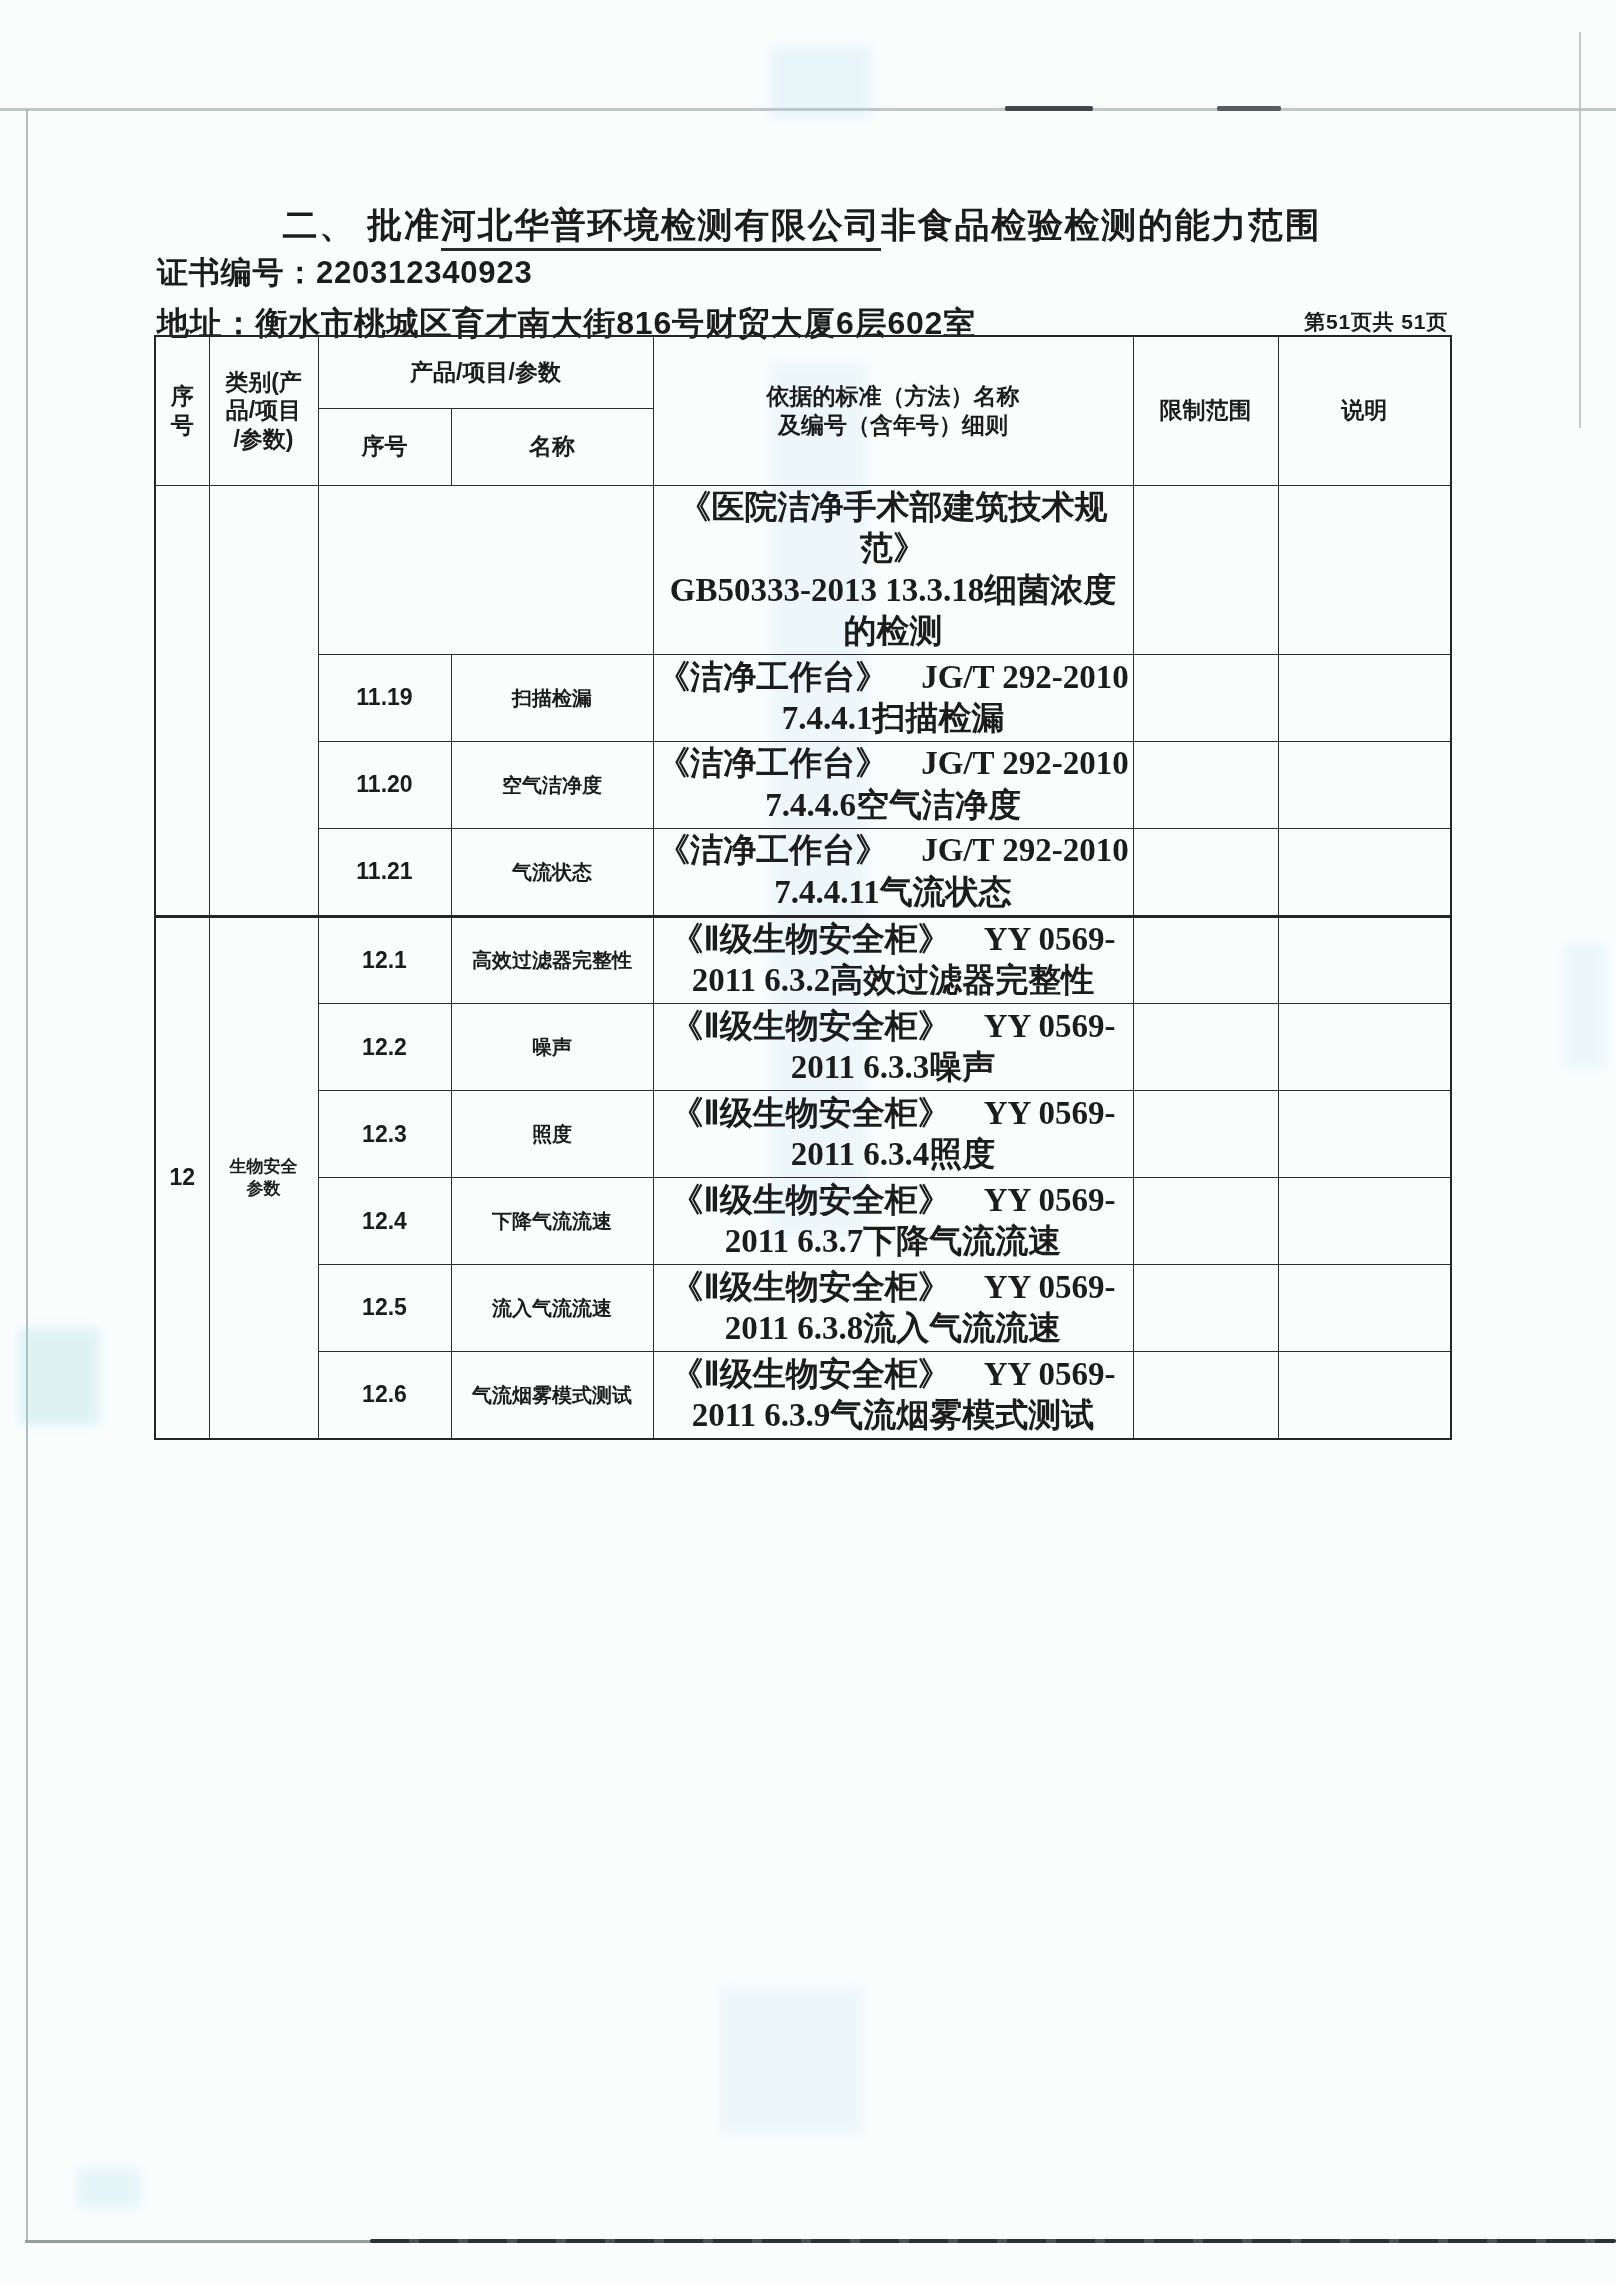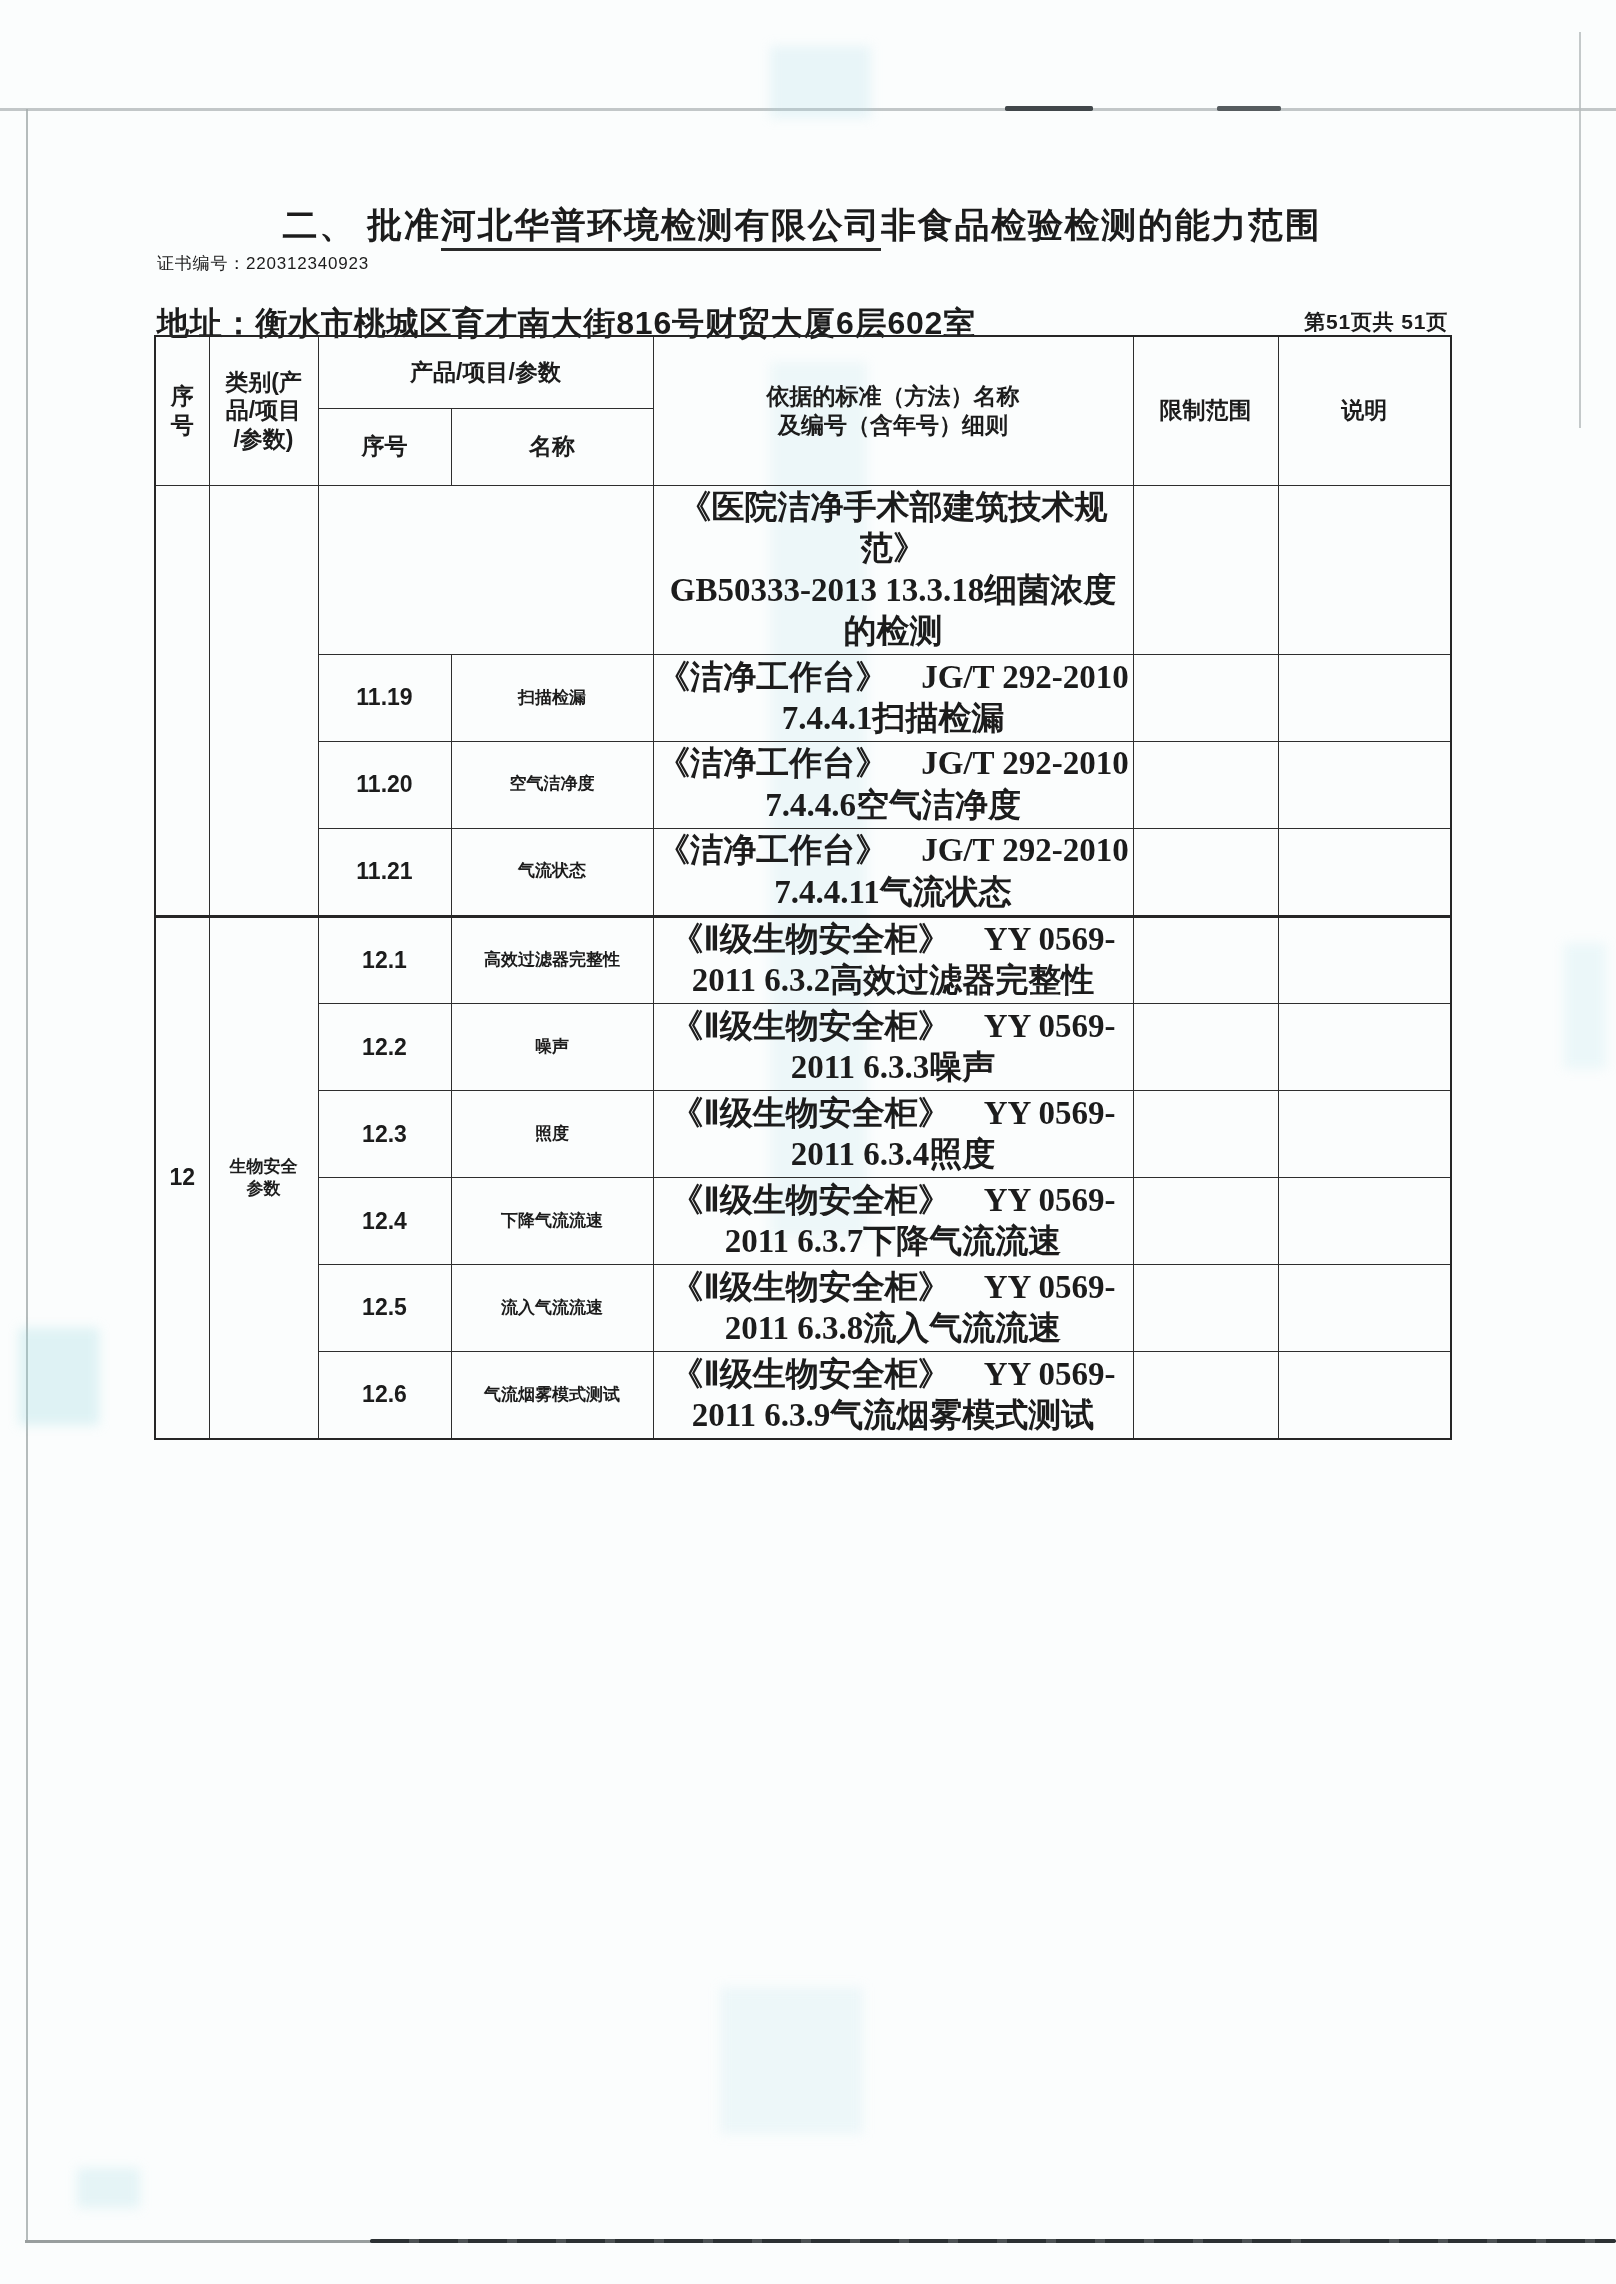--- a/index.html
+++ b/index.html
@@ -26,21 +26,21 @@
   .blob-d{top:1987px;left:720px;width:143px;height:147px;background:rgba(158,218,228,.15);}
   .blob-e{top:2168px;left:77px;width:63px;height:40px;background:rgba(148,214,224,.22);}
   .blob-f{top:943px;left:1564px;width:42px;height:126px;background:rgba(158,218,228,.16);}
 
   
   .doc-title{
     position:absolute;top:202px;left:154px;width:1296px;
     text-align:center;font-size:35px;font-weight:700;letter-spacing:1.7px;white-space:nowrap;
   }
   .doc-title .u{border-bottom:3.4px solid #2a2a2a;padding-bottom:4px;}
-  .cert-line{position:absolute;top:252px;left:157px;font-size:17px;font-weight:400;letter-spacing:0.8px;}
+  .cert-line{position:absolute;top:252px;left:157px;font-size:31px;font-weight:700;letter-spacing:0.8px;}
   .addr-line{position:absolute;top:302px;left:157px;font-size:32px;font-weight:700;letter-spacing:0.8px;}
   .page-info{position:absolute;top:308px;left:1120px;width:328px;text-align:right;
     font-size:21px;font-weight:700;letter-spacing:0.8px;}
 
   
   table.cap{
     position:absolute;top:335px;left:154px;width:1296px;
     border-collapse:collapse;table-layout:fixed;
     font-weight:700;
   }
@@ -51,21 +51,21 @@
     font-weight:700;color:#1c1c1c;
   }
   .cap{border:2.5px solid #262626;}
   .cap thead tr.h1{height:72px;}
   .cap thead tr.h2{height:77px;}
   .cap tbody tr{height:75px;}
   .cap th{font-size:23px;line-height:1.25;}
   .th-sn{font-size:22px;padding:0 0.8px;}
   .th-cat{font-size:22px;}
   .c-sn{font-size:23px;}
-  .c-name{font-size:17px;line-height:1.2;padding:1.7px 1.7px;margin-top:35px;}
+  .c-name{font-size:20px;line-height:1.2;padding:1.7px 1.7px;margin-top:35px;}
   .c-std{font-size:33px;line-height:1.25;padding:1.7px 6.7px;font-family:Liberation Serif, serif;}
   .c-cat{font-size:17px;line-height:1.3;}
   tr.sec-start td{border-top:3.4px solid #262626;}
 </style>
 </head>
 <body>
 
 <div class="artifact top-edge-line"></div>
 <div class="artifact top-dash-1"></div>
 <div class="artifact top-dash-2"></div>

